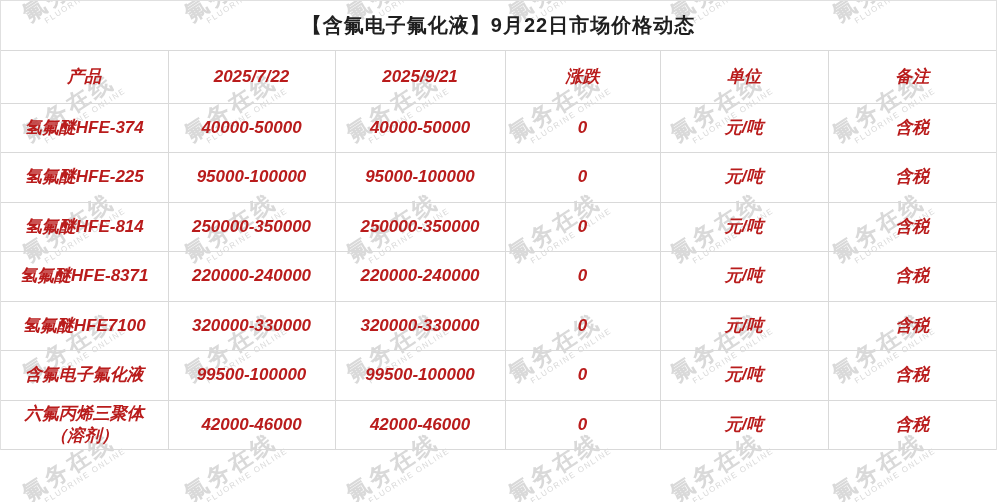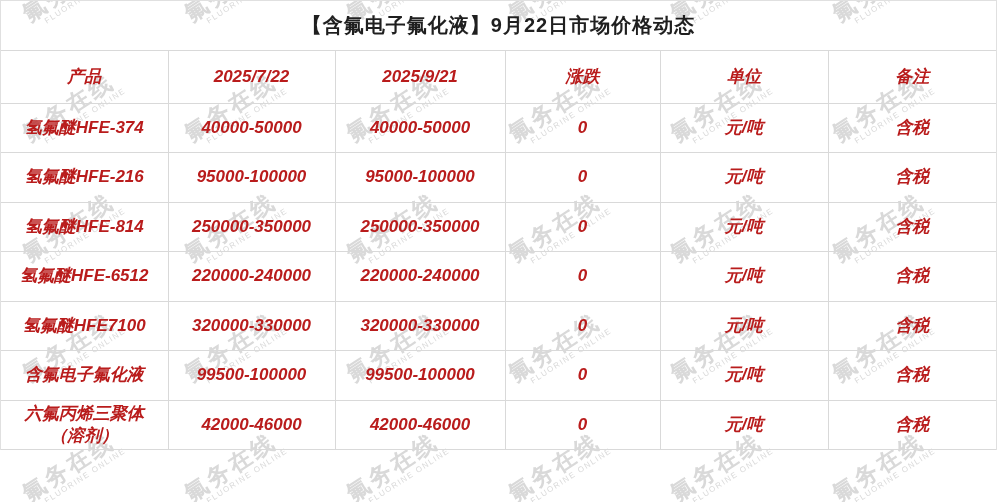--- a/index.html
+++ b/index.html
@@ -233,37 +233,37 @@
     <tbody>
       <tr>
         <td class="product">氢氟醚HFE-374</td>
         <td>40000-50000</td>
         <td>40000-50000</td>
         <td>0</td>
         <td>元/吨</td>
         <td>含税</td>
       </tr>
       <tr>
-        <td class="product">氢氟醚HFE-216</td>
+        <td class="product">氢氟醚HFE-225</td>
         <td>95000-100000</td>
         <td>95000-100000</td>
         <td>0</td>
         <td>元/吨</td>
         <td>含税</td>
       </tr>
       <tr>
         <td class="product">氢氟醚HFE-814</td>
         <td>250000-350000</td>
         <td>250000-350000</td>
         <td>0</td>
         <td>元/吨</td>
         <td>含税</td>
       </tr>
       <tr>
-        <td class="product">氢氟醚HFE-6512</td>
+        <td class="product">氢氟醚HFE-8371</td>
         <td>220000-240000</td>
         <td>220000-240000</td>
         <td>0</td>
         <td>元/吨</td>
         <td>含税</td>
       </tr>
       <tr>
         <td class="product">氢氟醚HFE7100</td>
         <td>320000-330000</td>
         <td>320000-330000</td>

